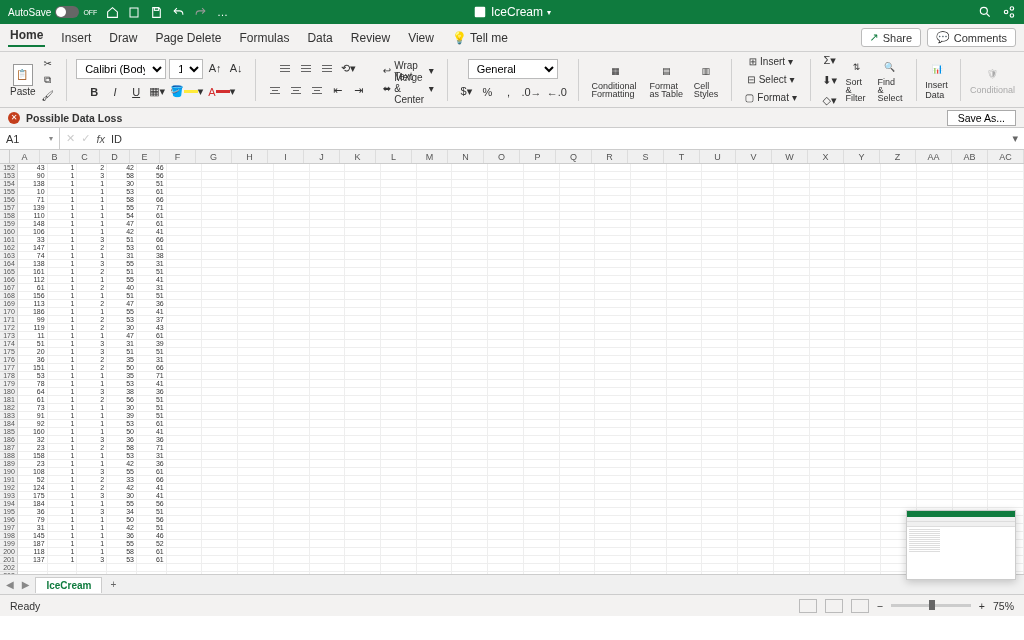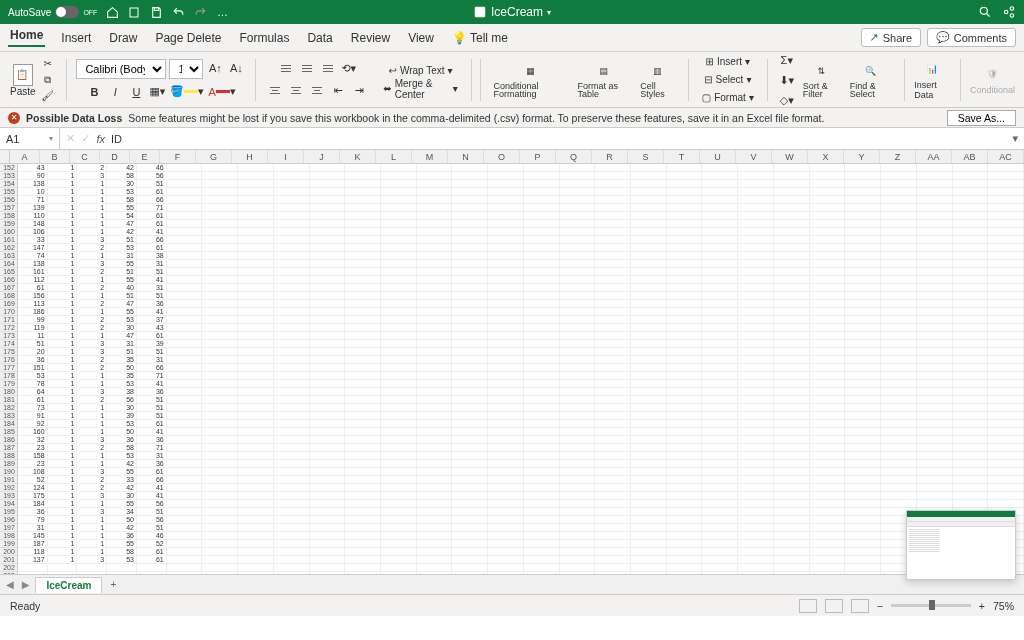--- a/index.html
+++ b/index.html
@@ -262,20 +262,30 @@
         </span>
       <span class="tbtn">⇤</span>
       <span class="tbtn">⇥</span>
     </div>
   </div>
   <div class="group">
     <div class="ribbtn">↩ <span>Wrap Text</span> ▾</div>
     <div class="ribbtn">⬌ <span>Merge &amp; Center</span> ▾</div>
   </div>
   <div class="sep"></div>
+  <div class="group">
+    <select class="selbox"><option>General</option></select>
+    <div class="btnrow" style="margin-top:4px">
+      <span class="tbtn">$▾</span>
+      <span class="tbtn">%</span>
+      <span class="tbtn">,</span>
+      <span class="tbtn">.0→</span>
+      <span class="tbtn">←.0</span>
+    </div>
+  </div>
   <div class="sep"></div>
   <div class="group row">
     <div class="big-cell">
         <span class="icn">▦</span>
         <span>Conditional Formatting</span>
       </div>
     <div class="big-cell">
         <span class="icn">▤</span>
         <span>Format as Table</span>
       </div>
@@ -314,21 +324,20 @@
   <div class="sep"></div>
   <div class="big-cell grey">
       <span class="icn">🛡</span>
       <span>Conditional</span>
     </div>
 </div>
 
 <div class="warnbar">
   <span class="x">✕</span>
   <b>Possible Data Loss</b>
-  <span>Some features might be lost if you save this workbook in the comma-delimited (.csv) format. To preserve these features, save it in an Excel file format.</span>
   <button class="saveas">Save As...</button>
 </div>
 
 <div class="fbar">
   <div class="namebox">
       <span>A1</span>
       <span style="margin-left:auto;font-size:8px;color:#888">▾</span>
     </div>
   <div class="fxarea">
     <span style="color:#ccc">✕</span>

